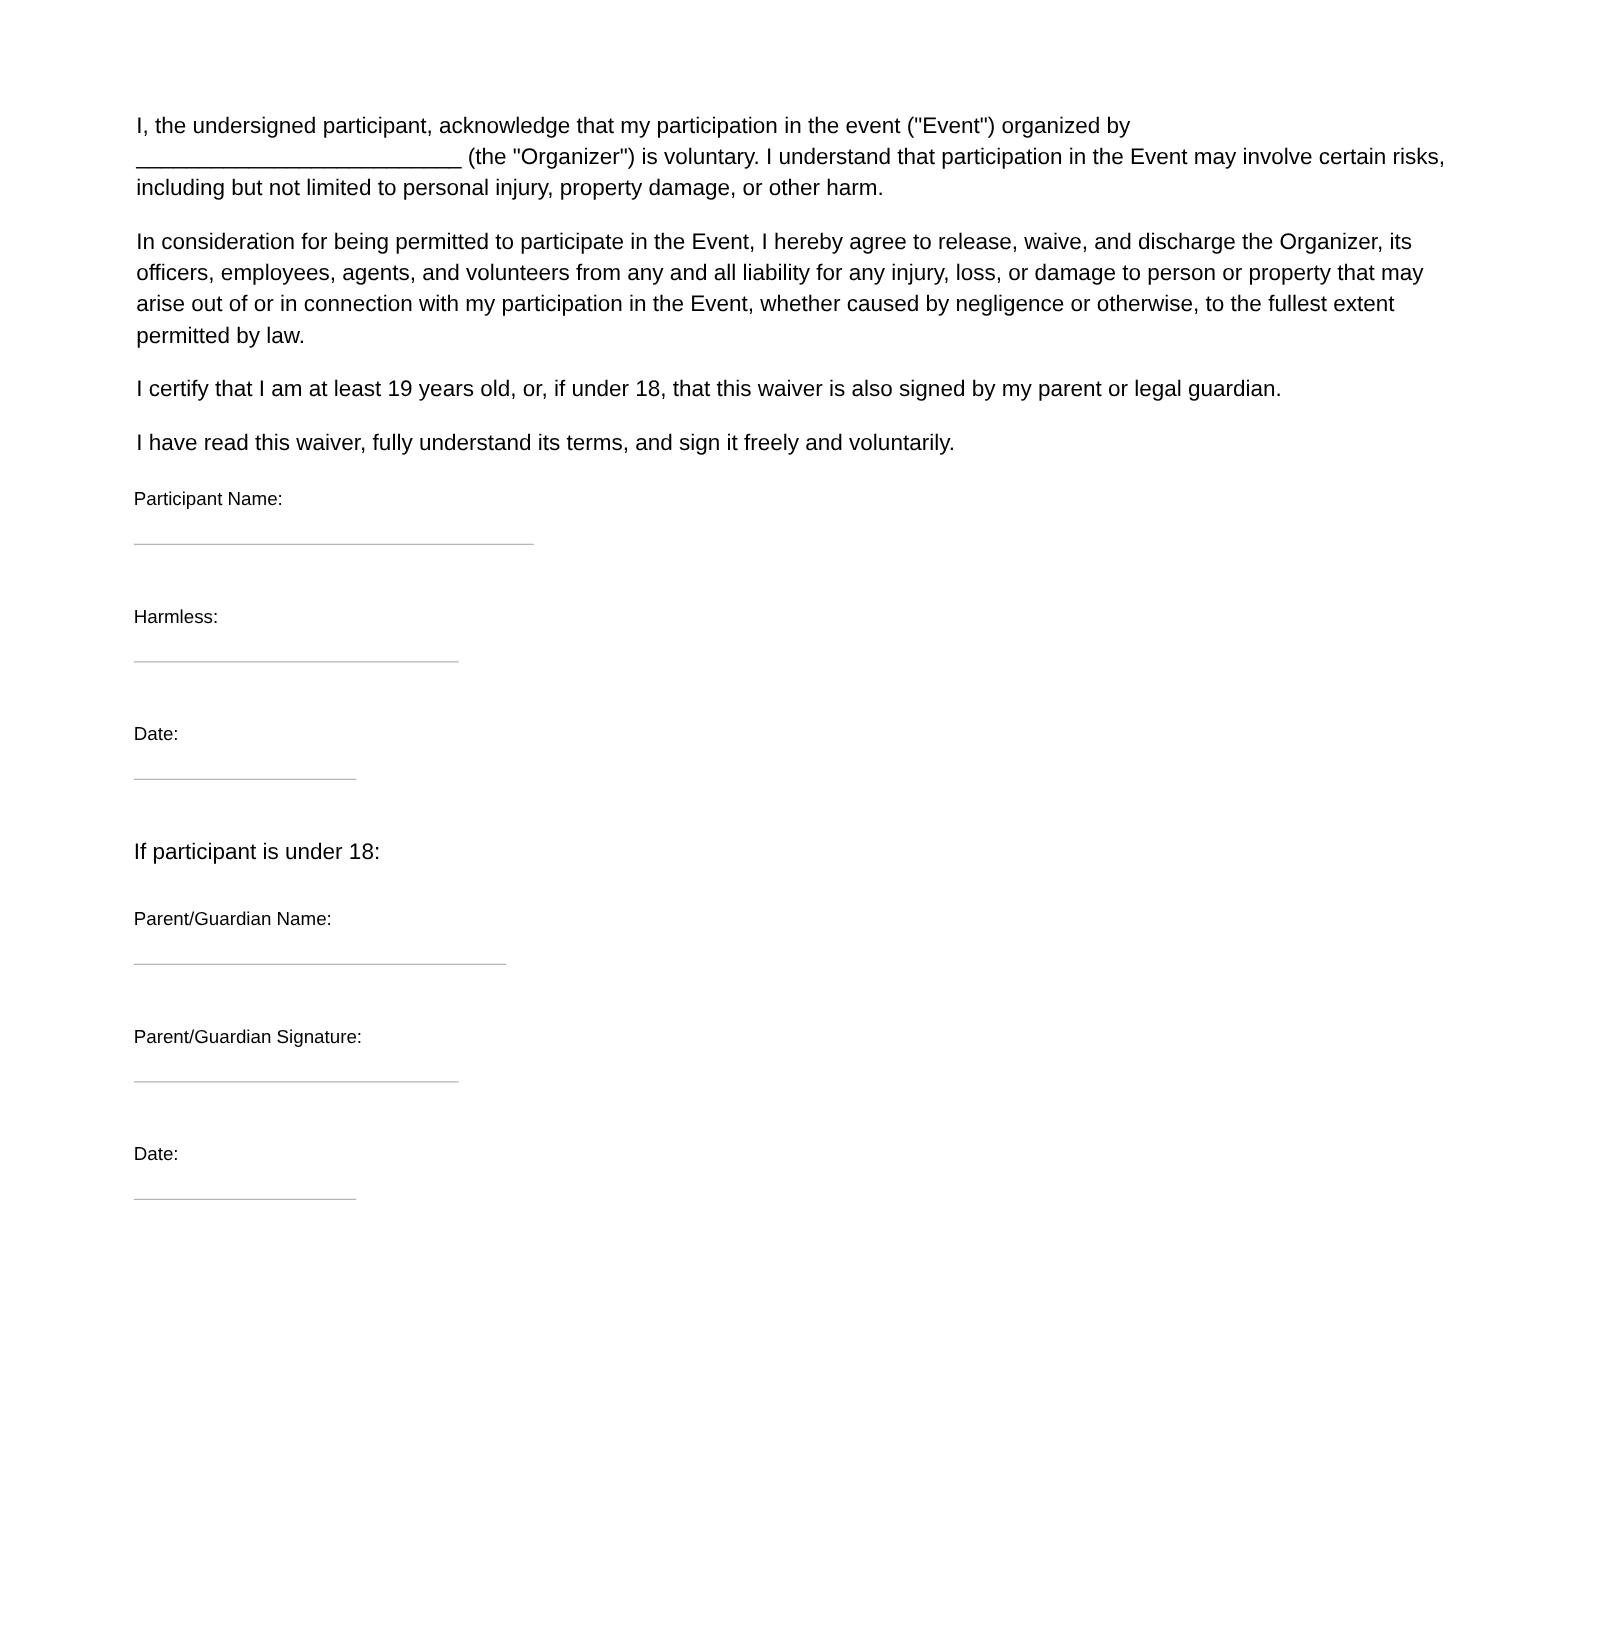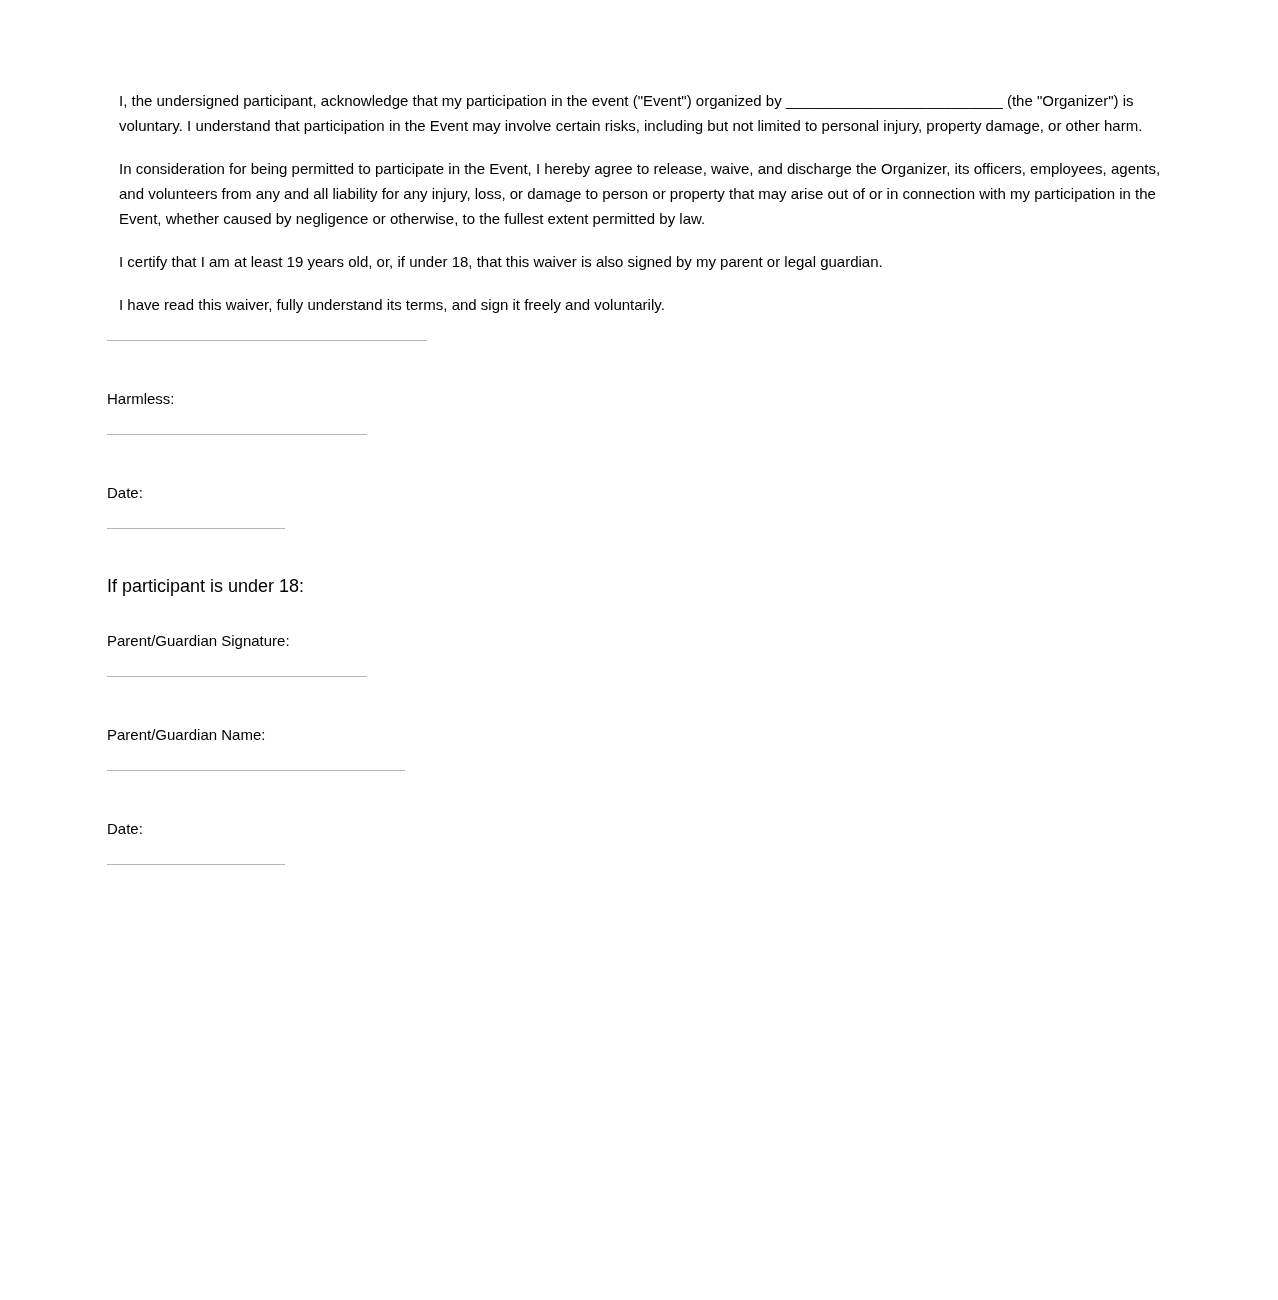--- a/index.html
+++ b/index.html
@@ -14,23 +14,23 @@
     padding: 88px 0 120px 107px;
   }
   .doc-title {
     font-size: 28px;
     font-weight: 700;
     line-height: 32px;
     margin: 0 0 22px 0;
     letter-spacing: 0.2px;
   }
   .para {
-    font-size: 15px;
+    font-size: 18px;
     line-height: 25px;
-    margin: 0 0 18px 12px;
+    margin: 0 0 18px 2px;
   }
   .blank {
     white-space: nowrap;
   }
   .form-section {
     margin-top: 20px;
   }
   .field {
     margin-bottom: 45px;
   }
@@ -64,43 +64,44 @@
   <p class="para">In consideration for being permitted to participate in the Event, I hereby agree to release, waive, and discharge the Organizer, its officers, employees, agents, and volunteers from any and all liability for any injury, loss, or damage to person or property that may arise out of or in connection with my participation in the Event, whether caused by negligence or otherwise, to the fullest extent permitted by law.</p>
 
 
   <p class="para">I certify that I am at least 19 years old, or, if under 18, that this waiver is also signed by my parent or legal guardian.</p>
 
   <p class="para">I have read this waiver, fully understand its terms, and sign it freely and voluntarily.</p>
 
   <div class="form-section">
 
     <div class="field">
+      <div class="field-label">Participant Name:</div>
       <div class="field-line w-participant"></div>
     </div>
 
     <div class="field">
       <div class="field-label">Harmless:</div>
       <div class="field-line w-signature"></div>
     </div>
 
     <div class="field">
       <div class="field-label">Date:</div>
       <div class="field-line w-date"></div>
     </div>
 
     <div class="under18-note">If participant is under 18:</div>
 
     <div class="field">
-      <div class="field-label">Parent/Guardian Signature:</div>
-      <div class="field-line w-signature"></div>
+      <div class="field-label">Parent/Guardian Name:</div>
+      <div class="field-line w-guardian"></div>
     </div>
 
     <div class="field">
-      <div class="field-label">Parent/Guardian Name:</div>
-      <div class="field-line w-guardian"></div>
+      <div class="field-label">Parent/Guardian Signature:</div>
+      <div class="field-line w-signature"></div>
     </div>
 
     <div class="field">
       <div class="field-label">Date:</div>
       <div class="field-line w-date"></div>
     </div>
 
   </div>
 </div>
 

